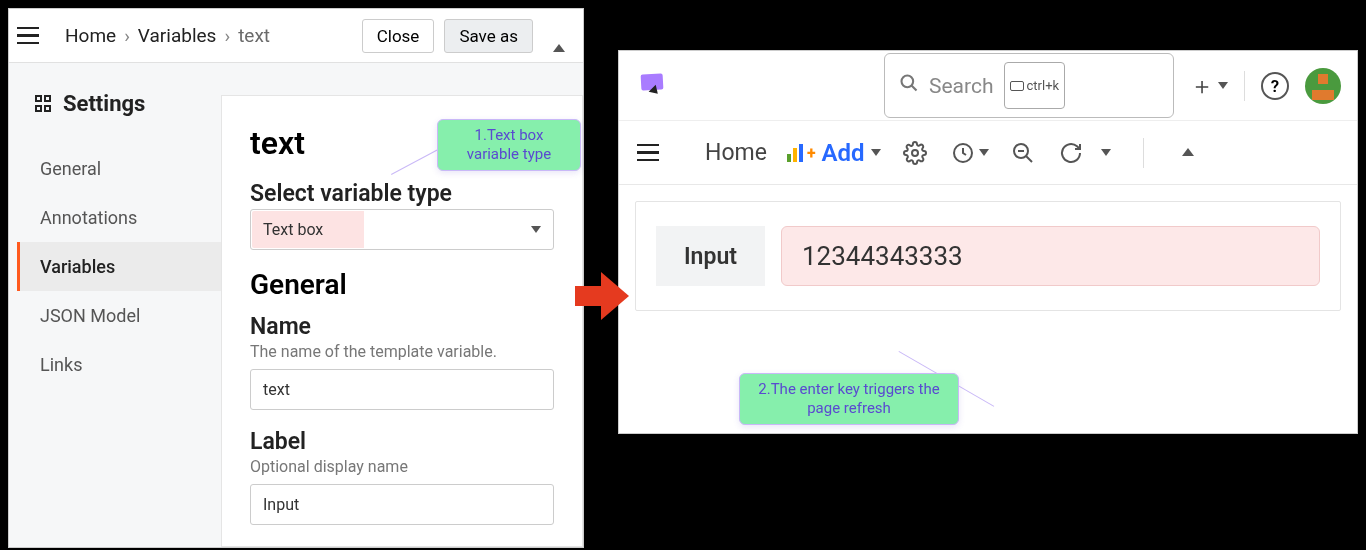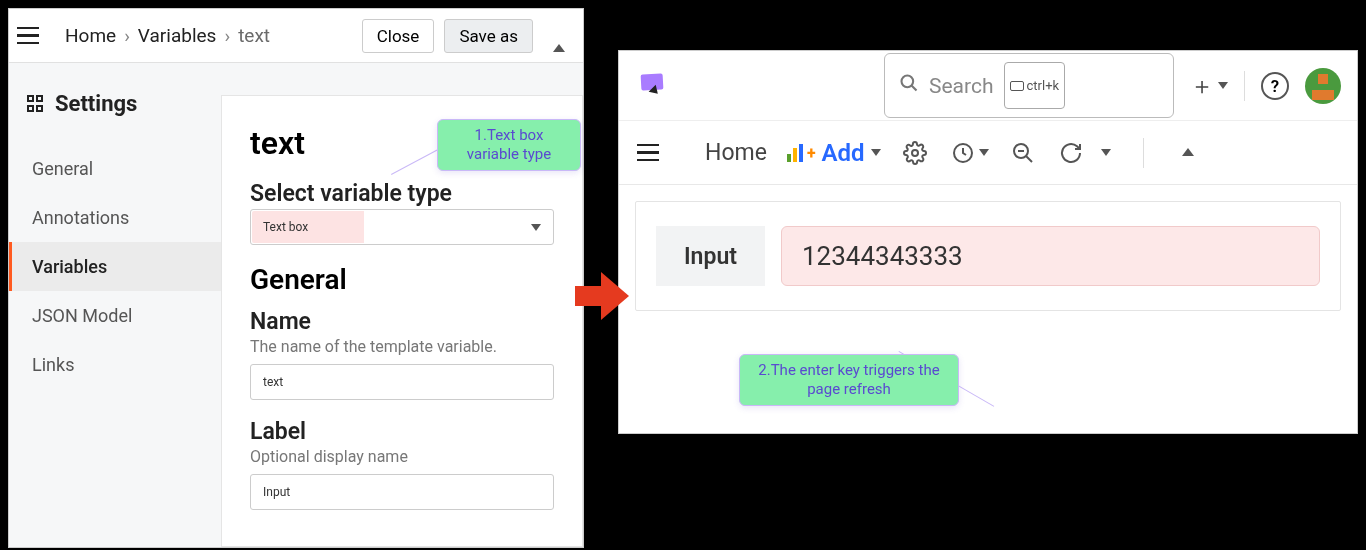--- a/index.html
+++ b/index.html
@@ -17,34 +17,34 @@
   .breadcrumb .sep { color: #888; }
   .breadcrumb .current { color: #6a6a6a; }
   .btn { border: 1px solid #ccc; border-radius: 3px; background: #fff; font-size: 17px; padding: 6px 14px; cursor: pointer; }
   .btn.gray { background: #eceef0; }
   .topbar-right { display: flex; gap: 10px; align-items: flex-end; }
   .collapse-caret { width: 32px; display: flex; justify-content: center; align-items: center; cursor: pointer; }
   .caret { display: inline-block; border-left: 6px solid transparent; border-right: 6px solid transparent; border-bottom: 8px solid #555; transform: translateY(-1px); }
   .caret-down { display: inline-block; border-left: 5px solid transparent; border-right: 5px solid transparent; border-top: 7px solid #555; }
 
   .left-body { display: flex; height: calc(100% - 54px); background: #f6f7f8; }
-  .sidebar { width: 212px; padding: 28px 0 0 0; }
+  .sidebar { width: 212px; padding: 28px 0 0 8px; }
   .sidebar-title { display: flex; align-items: center; gap: 10px; font-size: 22px; font-weight: 700; padding: 0 18px 28px 18px; color: #222; }
   .sidebar-nav { list-style: none; }
   .sidebar-nav li { padding: 14px 20px; font-size: 18px; color: #555; cursor: pointer; border-left: 3px solid transparent; }
   .sidebar-nav li.active { background: #ebebeb; border-left-color: #ff5a1f; color: #222; font-weight: 500; }
   .settings-icon { display: inline-flex; gap: 2px; flex-wrap: wrap; width: 18px; height: 18px; }
   .settings-icon i { width: 7px; height: 7px; border: 2px solid #222; display: block; }
 
   .content { flex: 1; background: #fff; margin: 32px 0 0 0; border: 1px solid #e5e5e5; padding: 28px 28px; position: relative; overflow: hidden; }
   .content h1 { font-size: 32px; font-weight: 600; margin-bottom: 18px; }
   .content h2 { font-size: 28px; font-weight: 600; margin: 14px 0 12px 0; }
   .field-label { font-size: 23px; font-weight: 600; color: #222; margin-bottom: 2px; }
   .field-help { font-size: 16px; color: #777; margin-bottom: 8px; }
-  .field-input, .field-select { width: 100%; max-width: 310px; border: 1px solid #ccc; border-radius: 3px; padding: 10px 12px; font-size: 12px; color: #333; background: #fff; }
+  .field-input, .field-select { width: 100%; max-width: 310px; border: 1px solid #ccc; border-radius: 3px; padding: 10px 12px; font-size: 16px; color: #333; background: #fff; }
   .field-select { display: flex; align-items: center; justify-content: space-between; cursor: pointer; }
   .select-highlight { position: relative; }
   .select-highlight::before { content: ""; position: absolute; left: 1px; top: 1px; bottom: 1px; width: 112px; background: #fde3e3; z-index: 0; border-radius: 2px 0 0 2px; }
   .select-highlight span { position: relative; z-index: 1; }
   .field-group { margin-bottom: 18px; }
 
   
   .callout { position: absolute; border: 1.5px solid #c9b8f7; background: #86efac; border-radius: 6px; padding: 6px 12px; font-size: 15px; color: #5a4ad0; text-align: center; line-height: 1.25; box-shadow: 0 2px 6px rgba(100,80,200,0.15); z-index: 5; }
   .callout-1 { top: 110px; left: 428px; width: 144px; }
   .callout-line { position: absolute; border-top: 1px solid #c9b8f7; z-index: 4; }
@@ -84,21 +84,21 @@
   .add-btn .plus { color: #ff8a00; font-weight: 800; margin-left: -2px; font-size: 16px; }
   .tb-icon { width: 28px; height: 28px; display: flex; align-items: center; justify-content: center; cursor: pointer; color: #555; }
   .tb-icon svg { width: 24px; height: 24px; stroke: #555; }
   .tb-group { display: flex; align-items: center; gap: 2px; }
 
   .r-body { padding: 24px 20px; border: 1px solid #e4e4e4; margin: 16px 16px; border-radius: 2px; }
   .var-row { display: flex; gap: 16px; align-items: stretch; }
   .var-label { background: #f2f3f4; padding: 16px 28px; font-size: 23px; font-weight: 600; color: #333; display: flex; align-items: center; }
   .var-input { flex: 1; background: #fde8e8; border: 1px solid #f1caca; padding: 14px 20px; font-size: 26px; color: #333; border-radius: 6px; }
   
-  .callout-2 { top: 303px; left: 120px; width: 220px; }
+  .callout-2 { top: 322px; left: 120px; width: 220px; }
   .callout-line-2 { top: 300px; left: 280px; width: 110px; transform: rotate(30deg); transform-origin: left top; }
 
 </style>
 </head>
 <body>
 
 <div class="panel panel-left">
   <div class="topbar">
     <div class="hamburger">
         <span></span>

